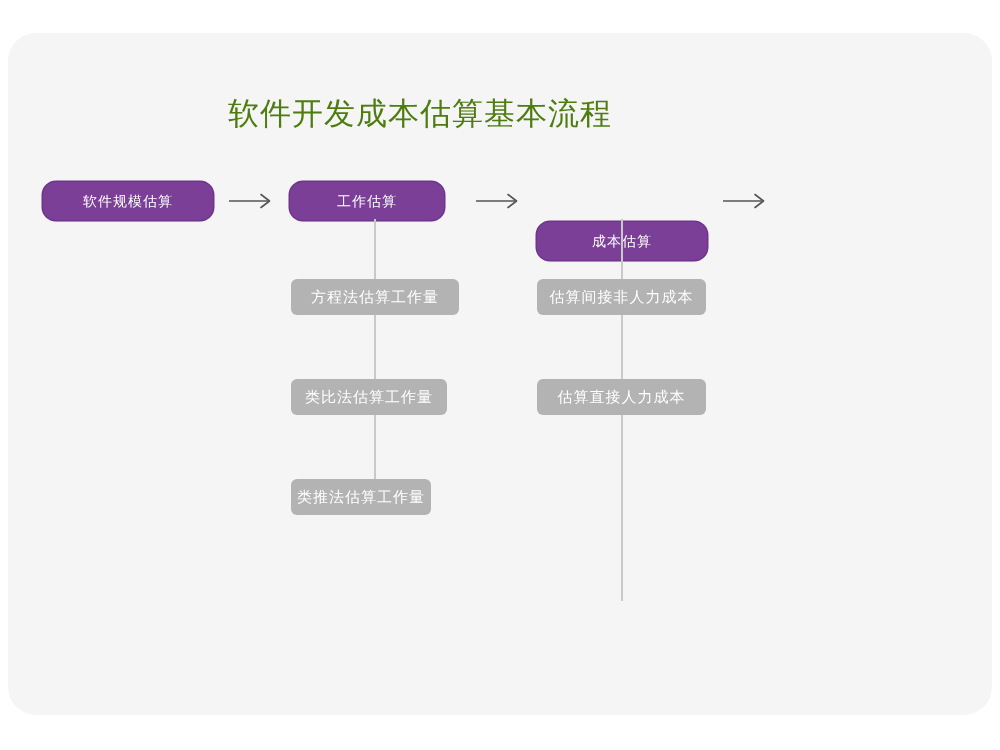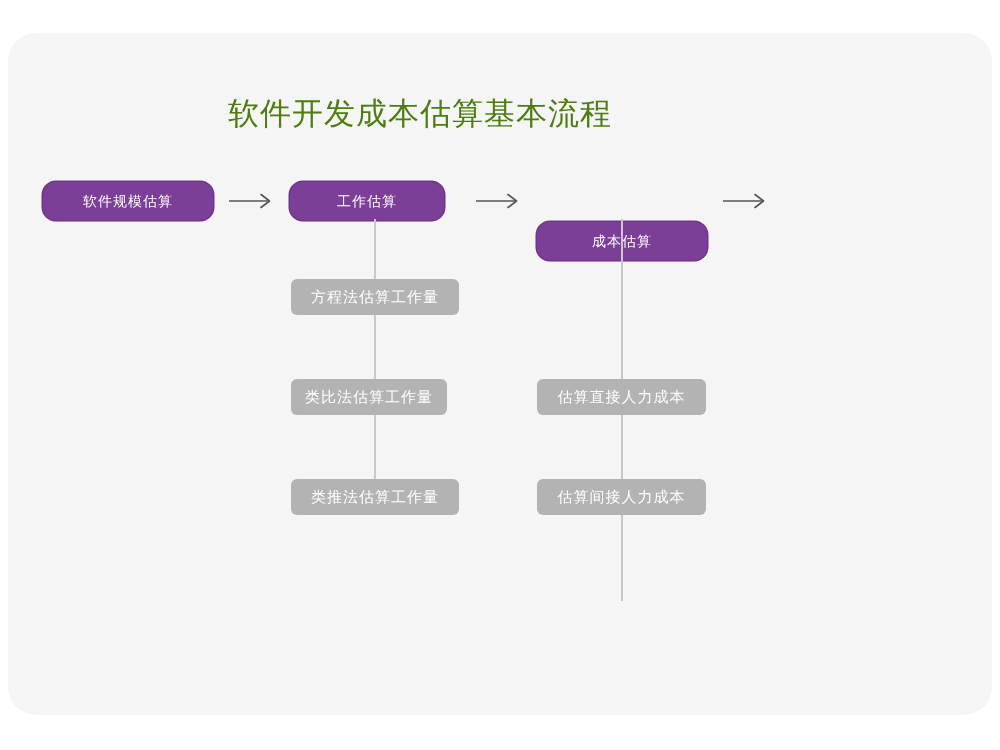--- a/index.html
+++ b/index.html
@@ -129,21 +129,21 @@
     <svg width="48" height="22" viewBox="0 0 48 22">
       <path d="M1 11 H40" stroke="#555555" stroke-width="1.6" fill="none"></path>
       <path d="M33 4.5 L41.5 11 L33 17.5" stroke="#555555" stroke-width="1.6" fill="none" stroke-linecap="round" stroke-linejoin="round"></path>
     </svg>
   </div>
 
   <div class="gbox" style="left:291px; top:279px; width:168px;">方程法估算工作量</div>
 
   <div class="gbox" style="left:291px; top:379px; width:156px;">类比法估算工作量</div>
 
-  <div class="gbox" style="left:291px; top:479px; width:168px;">类推法估算工作量</div>
+  <div class="gbox" style="left:291px; top:479px; width:140px;">类推法估算工作量</div>
 
+  <div class="gbox" style="left:537px; top:279px; width:169px;">估算间接非人力成本</div>
 
   <div class="gbox" style="left:537px; top:379px; width:169px;">估算直接人力成本</div>
 
-  <div class="gbox" style="left:537px; top:479px; width:169px;">估算间接人力成本</div>
 
 
 </div>
 
 </body></html>

